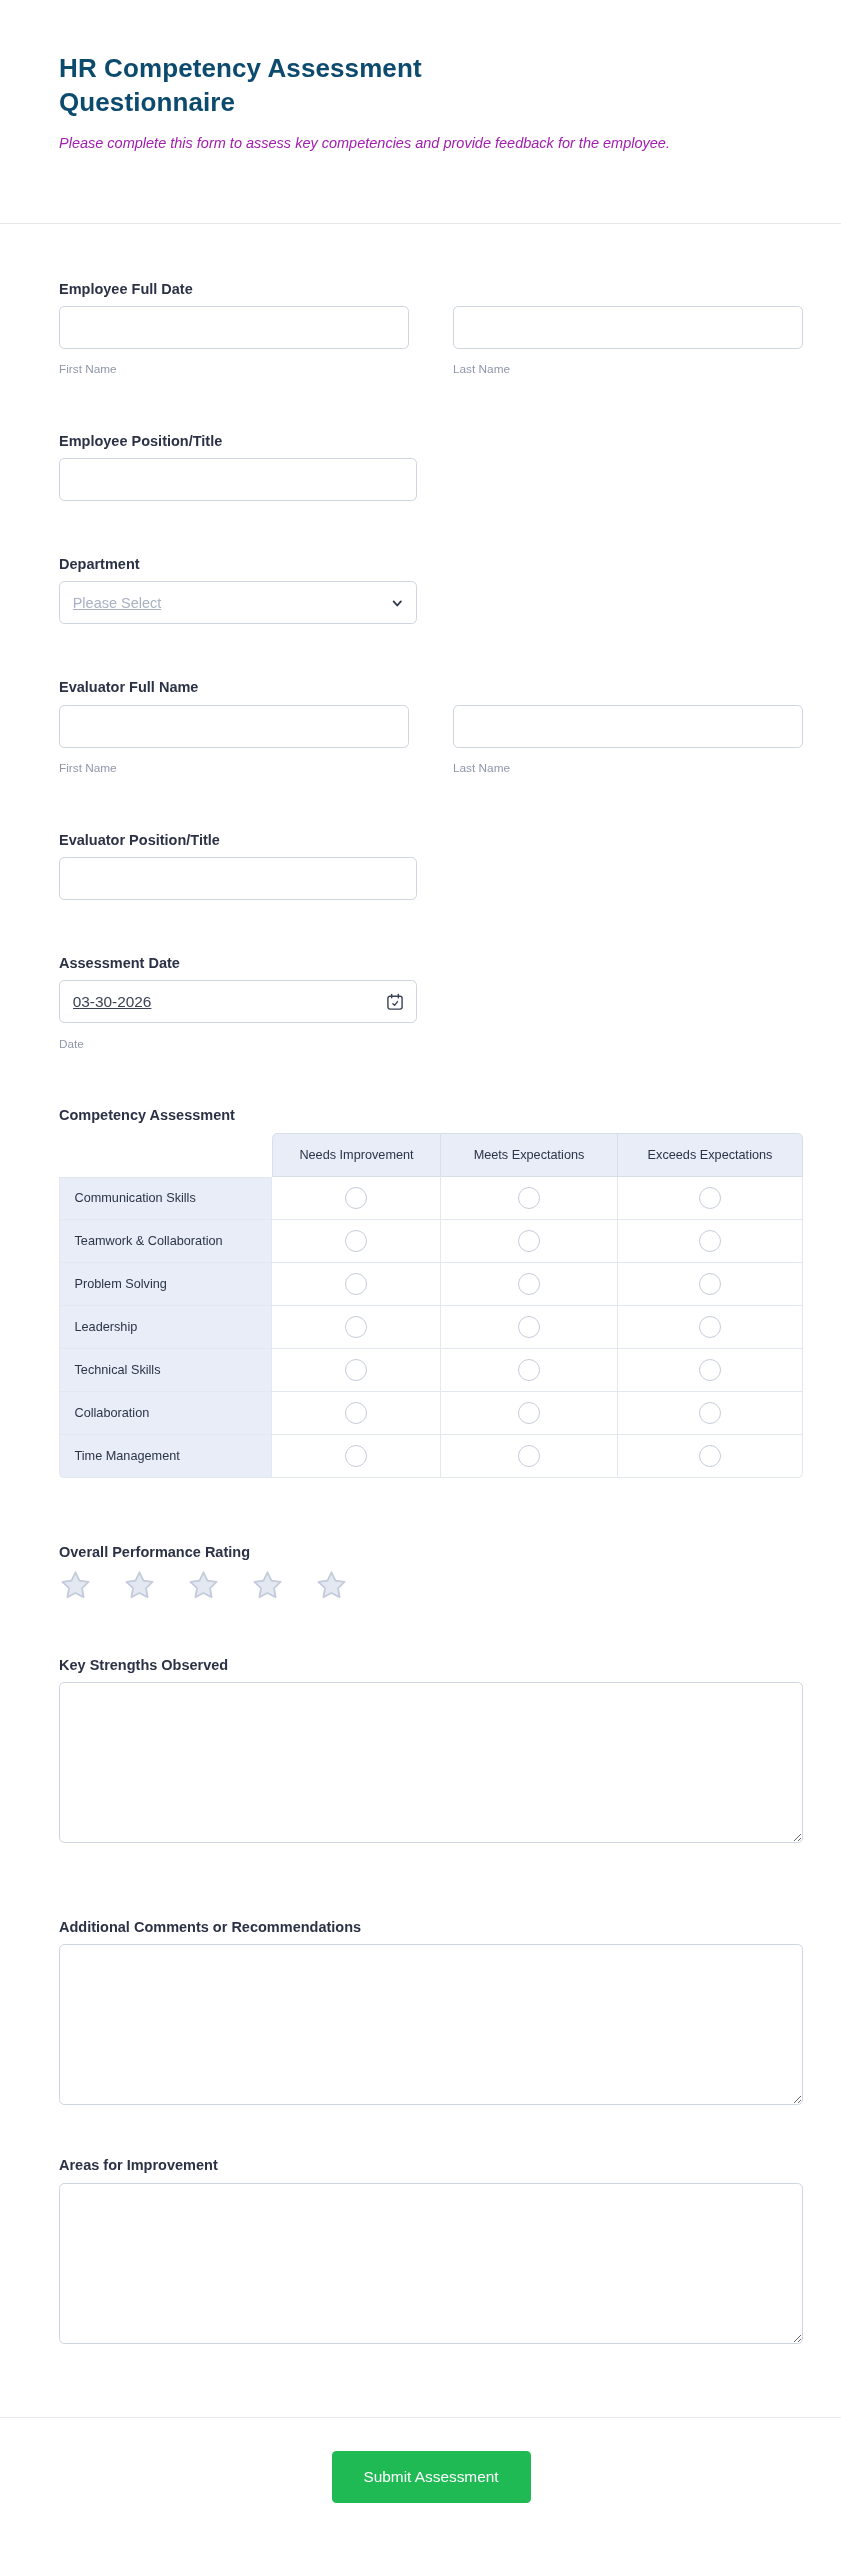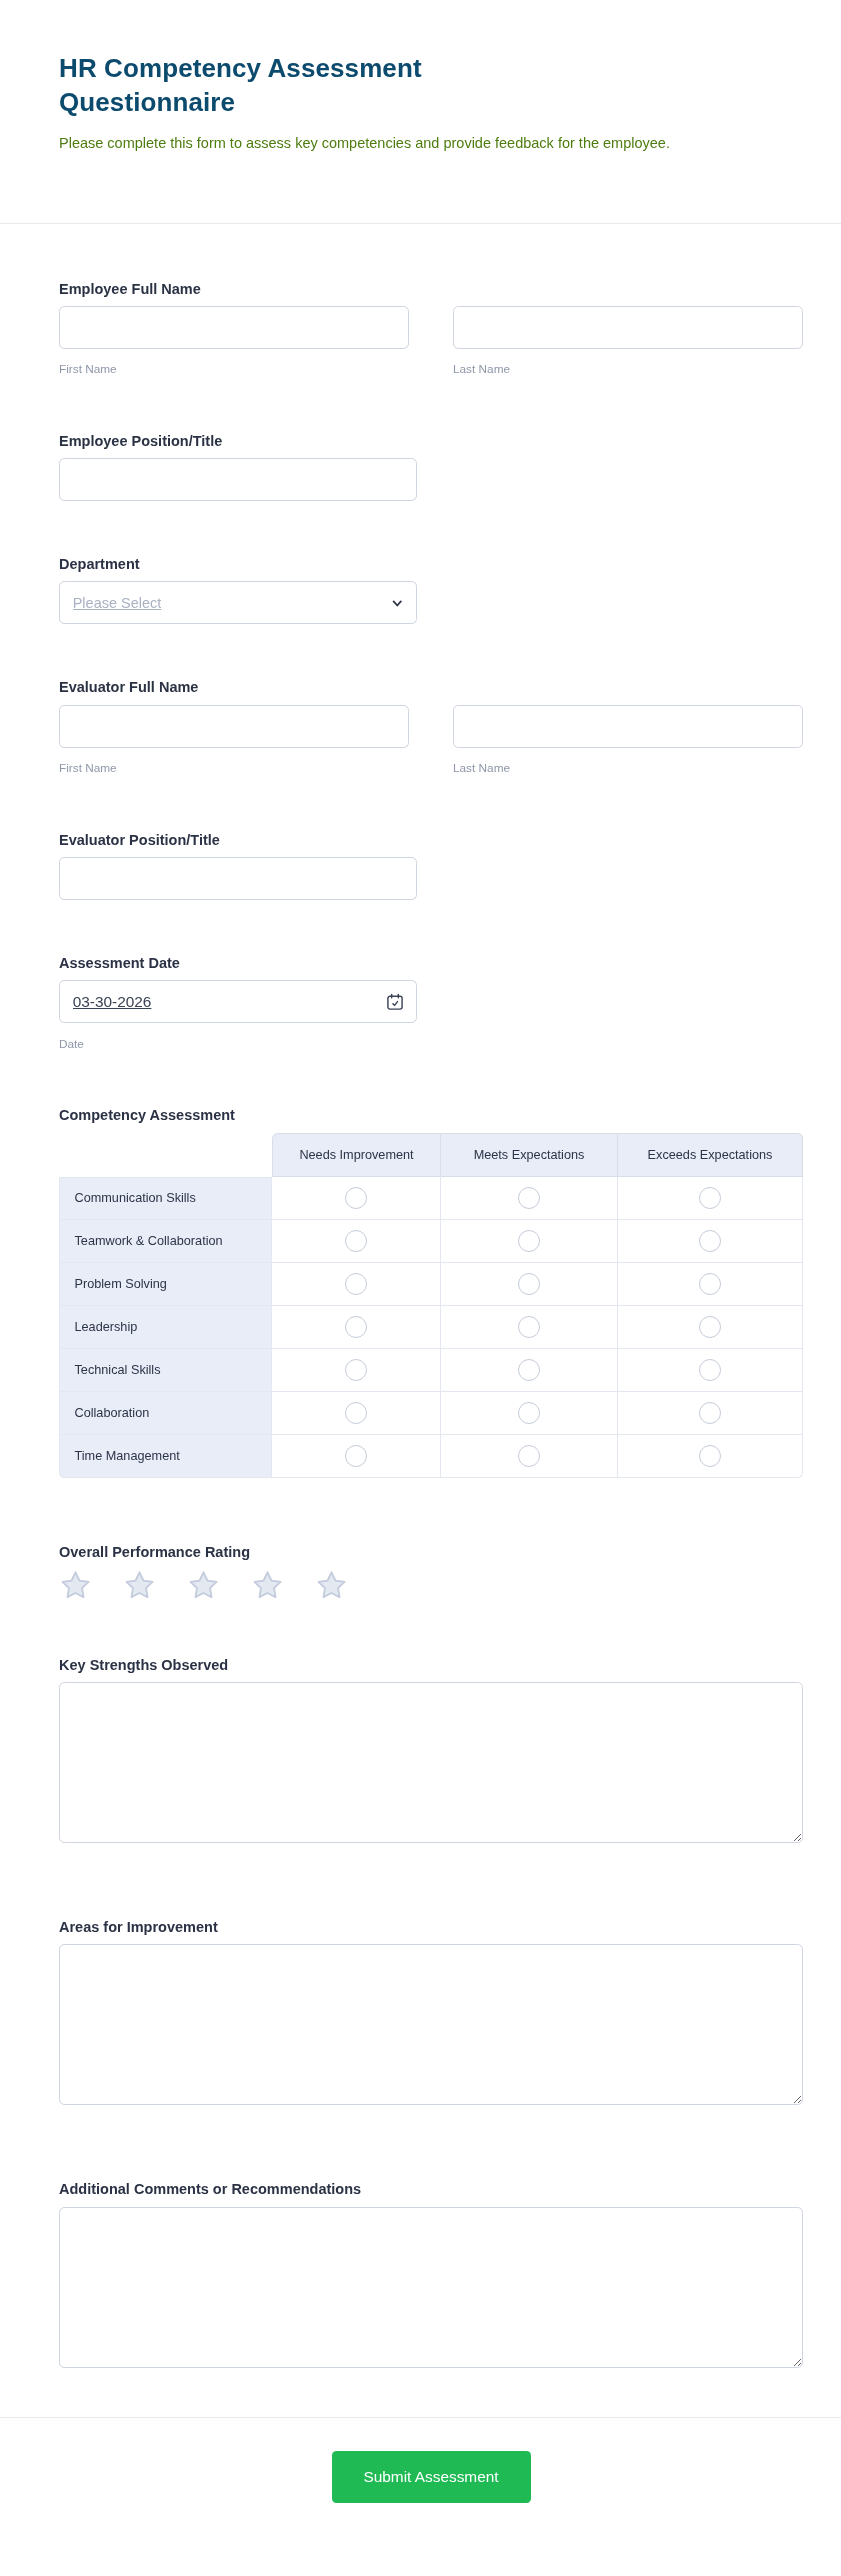--- a/index.html
+++ b/index.html
@@ -20,21 +20,22 @@
     line-height: 1.32;
     font-weight: 700;
     color: #0c4a6e;
     letter-spacing: 0.1px;
   }
   .form-subtitle {
     margin: 12.7px 0 0 0;
     max-width: 634px;
     font-size: 14.5px;
     line-height: 1.6;
-    color: #4d7c0f;
+    color: #a21caf;
+    font-style: italic;
   }
   .header-divider {
     border: none;
     border-top: 0.9px solid #e7e9ef;
     margin: 67px 0 0 0;
   }
 
   
   .form-body { padding: 54px 39px 0 59px; }
 
@@ -202,21 +203,21 @@
 
 <header class="form-header">
   <h1 class="form-title">HR Competency Assessment Questionnaire</h1>
   <p class="form-subtitle">Please complete this form to assess key competencies and provide feedback for the employee.</p>
 </header>
 <hr class="header-divider">
 
 <main class="form-body">
 
   <section class="field-group">
-    <span class="field-label">Employee Full Name</span>
+    <span class="field-label">Employee Full Date</span>
     <div class="cols">
       <div class="col">
         <input type="text" class="text-input" value="" style="">
         <div class="sublabel">First Name</div>
       </div>
       <div class="col">
         <input type="text" class="text-input" value="" style="">
         <div class="sublabel">Last Name</div>
       </div>
     </div>
@@ -355,27 +356,27 @@
           <path d="M12 2.4l2.9 6 6.6.95-4.75 4.6 1.1 6.55L12 17.4l-5.85 3.1 1.1-6.55L2.5 9.35l6.6-.95z" fill="#e3e8f1" stroke="#c3cbdc" stroke-width="1.3" stroke-linejoin="round"></path>
         </svg>
       </div>
   </section>
 
   <section class="textarea-group">
     <span class="field-label">Key Strengths Observed</span>
     <textarea class="big-textarea" style=""></textarea>
   </section>
 
+  <section class="textarea-group last">
+    <span class="field-label">Additional Comments or Recommendations</span>
+    <textarea class="big-textarea" style=""></textarea>
+  </section>
+
   <section class="textarea-group">
     <span class="field-label">Areas for Improvement</span>
-    <textarea class="big-textarea" style=""></textarea>
-  </section>
-
-  <section class="textarea-group last">
-    <span class="field-label">Additional Comments or Recommendations</span>
     <textarea class="big-textarea" style=""></textarea>
   </section>
 
 </main>
 
 <hr class="footer-divider">
 <footer class="form-footer">
   <button class="submit-btn">Submit Assessment</button>
 </footer>
 

